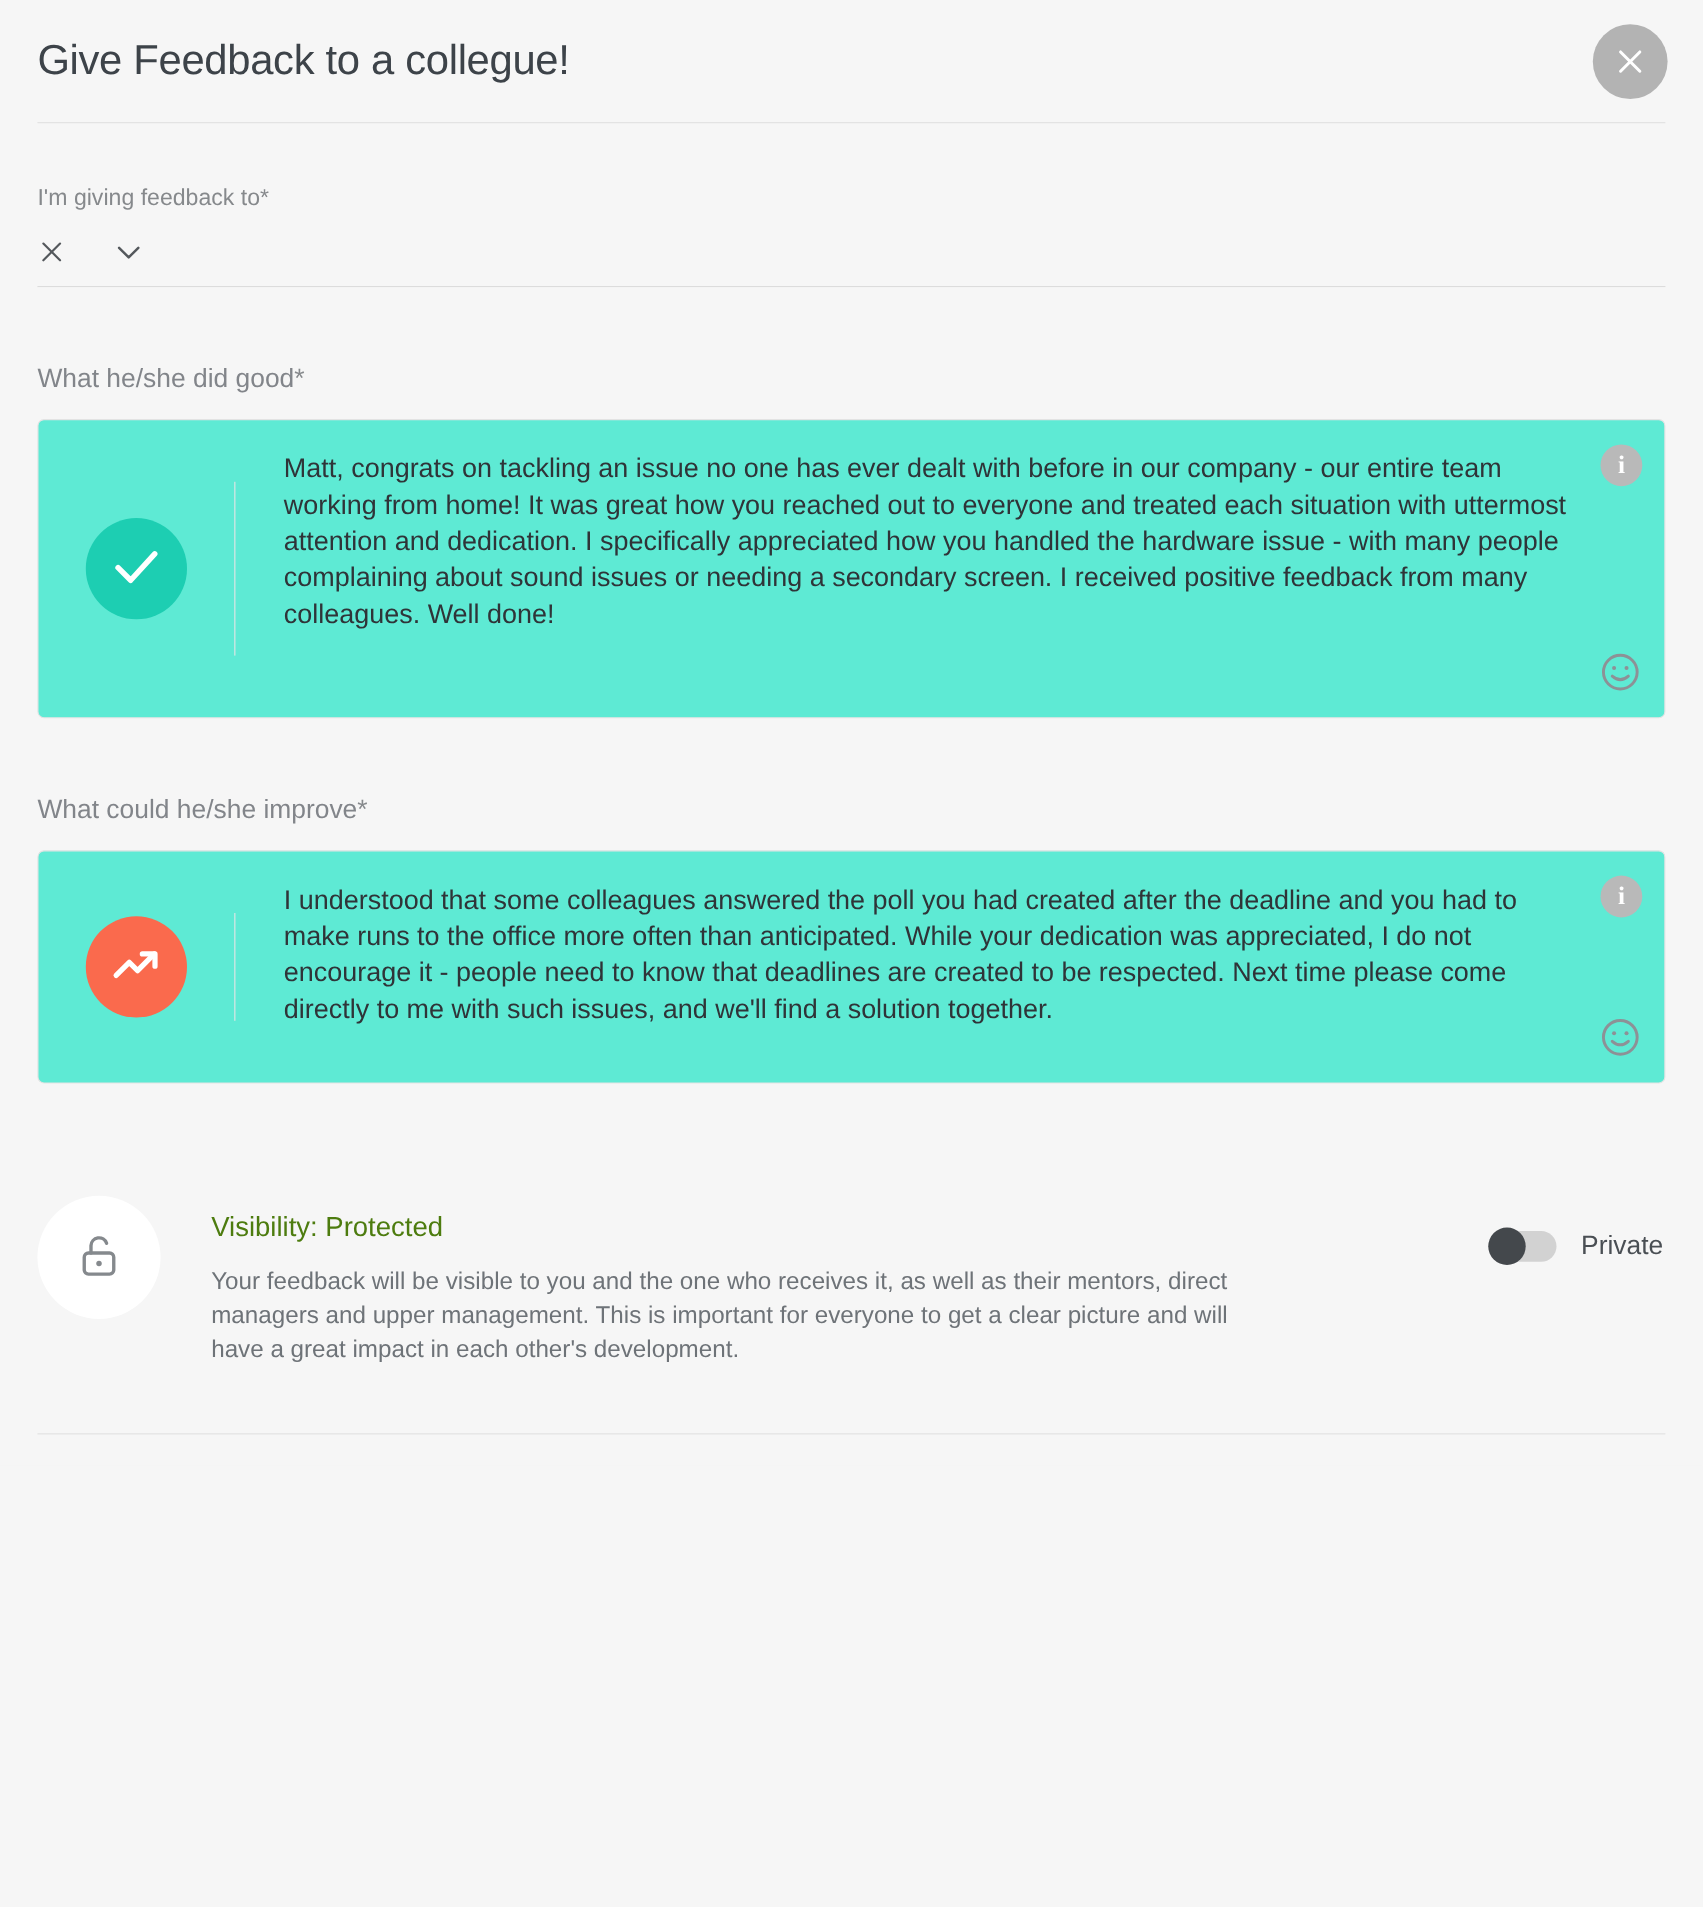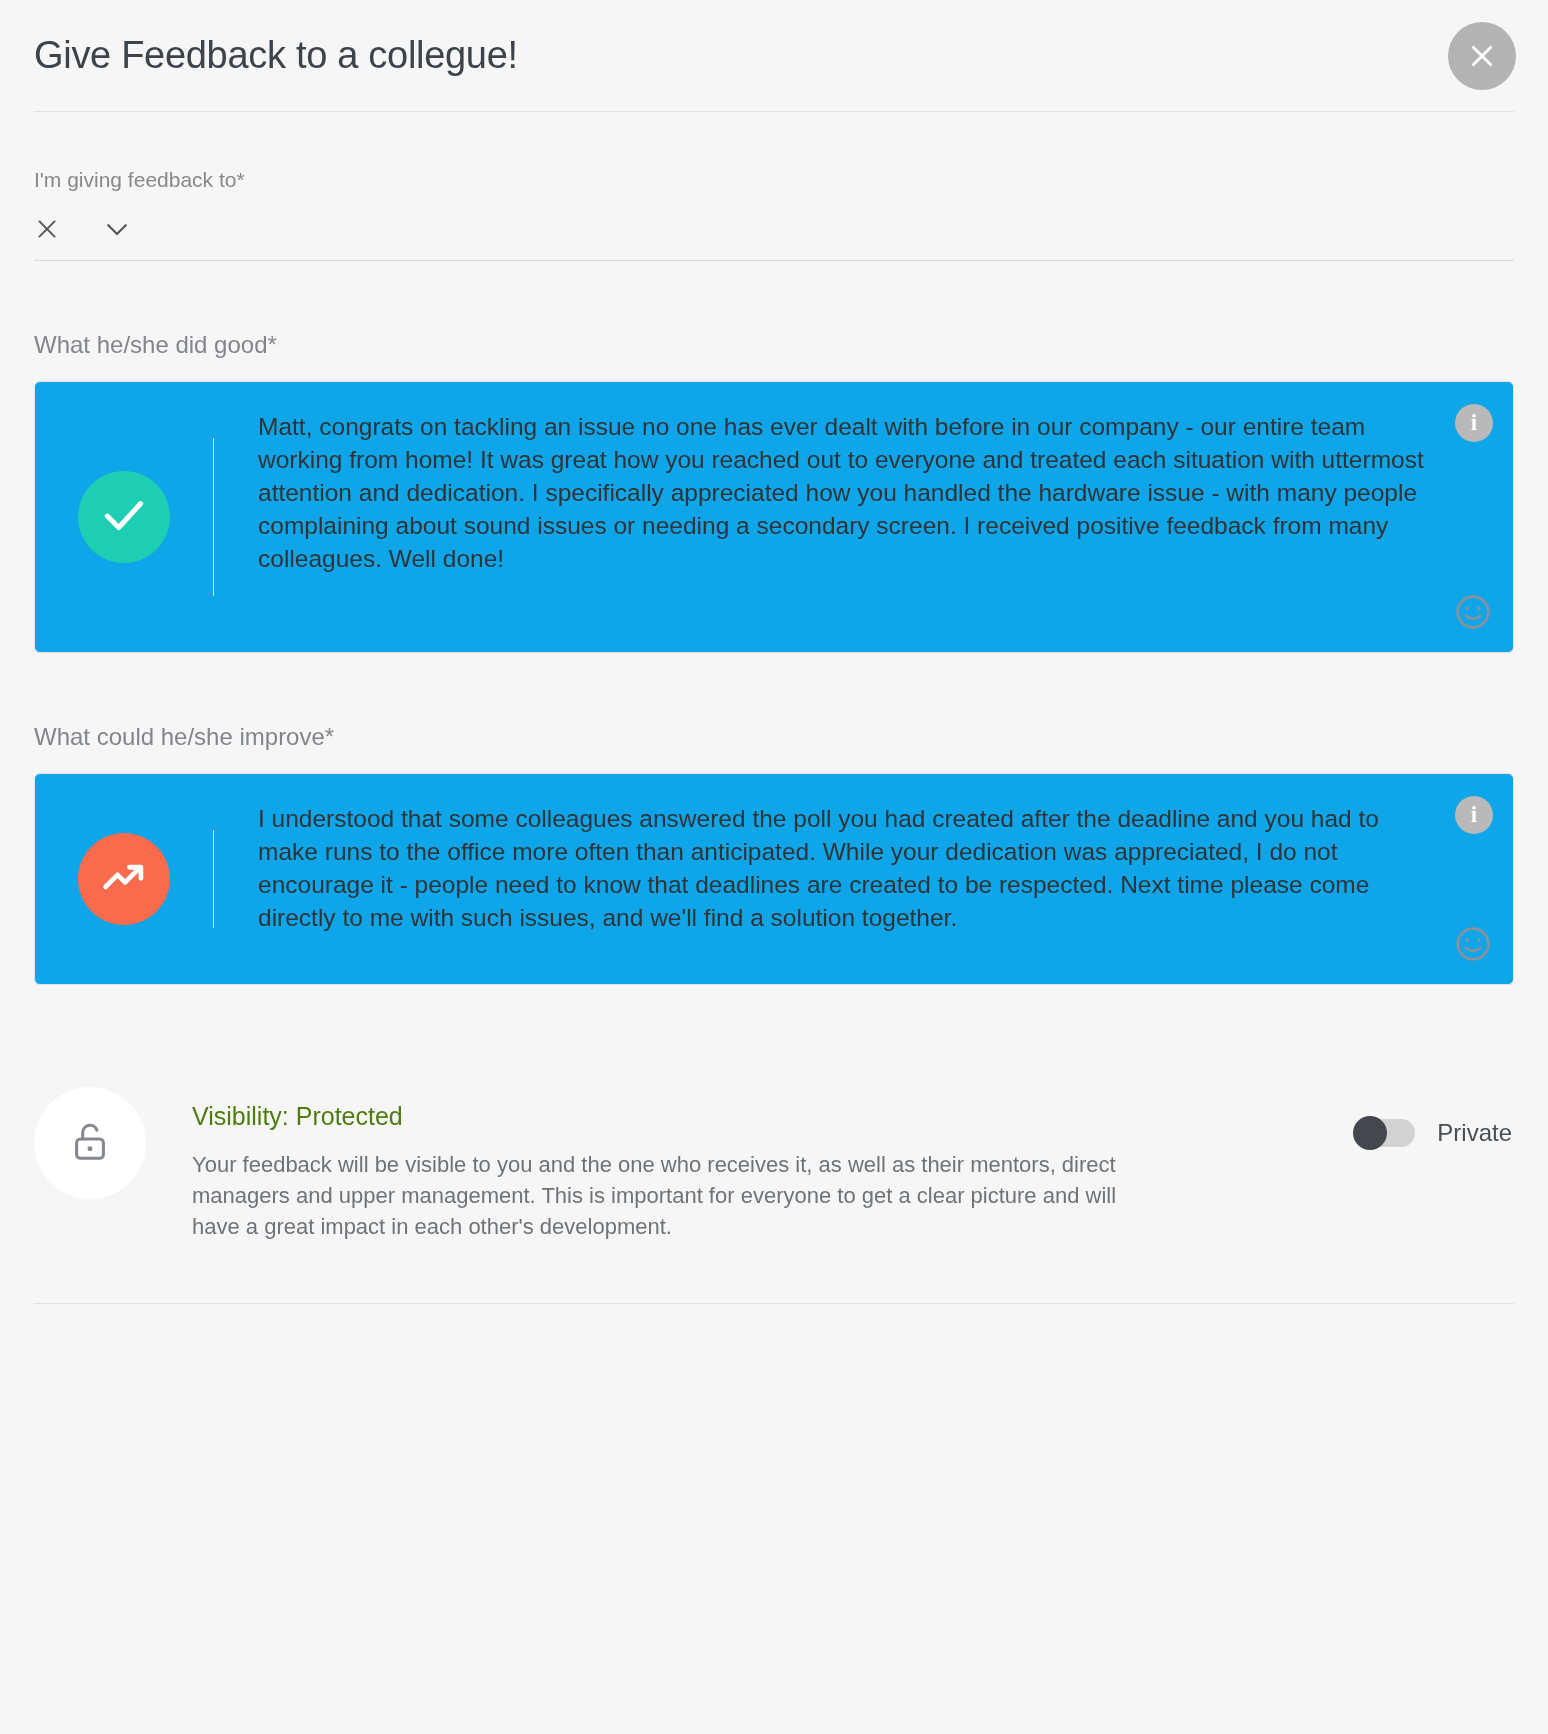--- a/index.html
+++ b/index.html
@@ -67,21 +67,21 @@
   .icon-btn { cursor: pointer; display: flex; align-items: center; justify-content: center; }
 
   
   .section { padding-top: 70px; }
   .section-label {
     font-size: 24px;
     color: #82858a;
     margin-bottom: 22px;
   }
   .card {
-    background: #0ea5e9;
+    background: #5eead4;
     border: 1px solid #e3e3e3;
     border-radius: 6px;
     display: flex;
     position: relative;
     min-height: 272px;
   }
   .card.improve { min-height: 212px; }
   .card-iconcol {
     width: 178px;
     display: flex;

